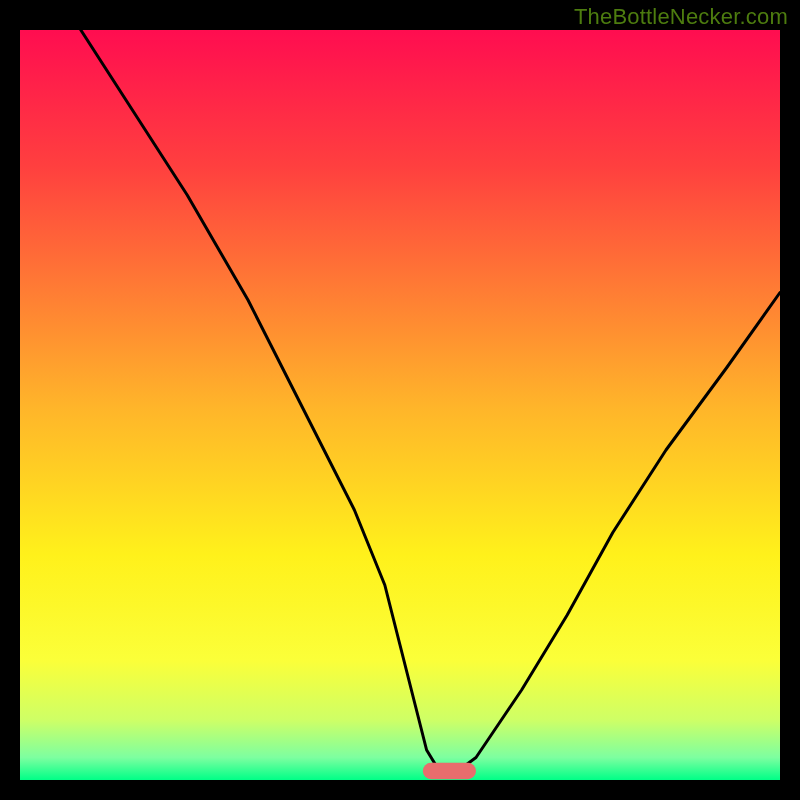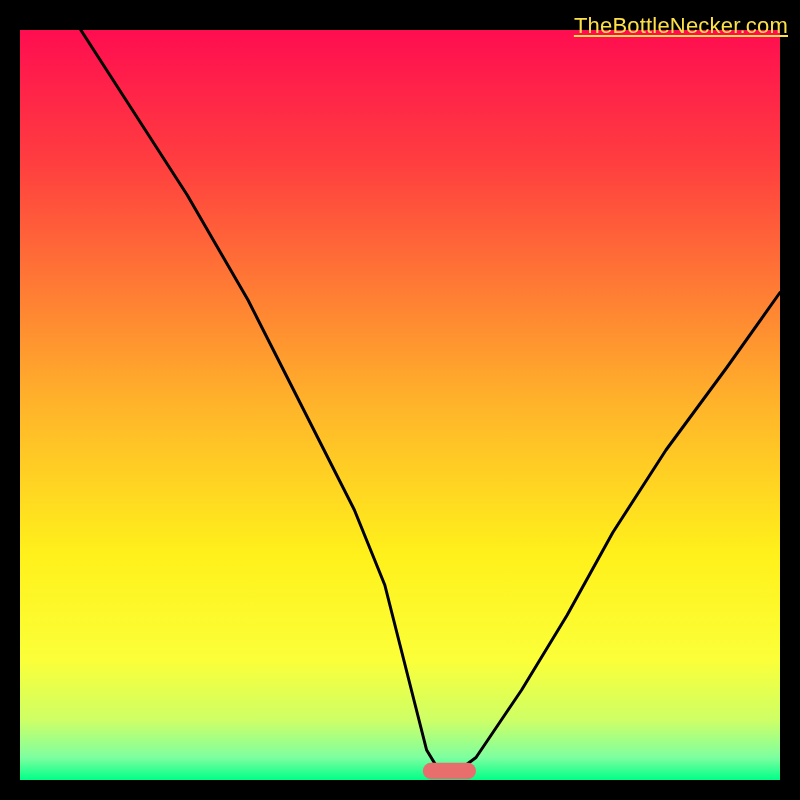--- a/index.html
+++ b/index.html
@@ -11,29 +11,28 @@
     overflow: hidden;
   }
   .container {
     position: relative;
     width: 800px;
     height: 800px;
     background: #000;
   }
   .watermark {
     position: absolute;
-    top: 13px;
+    top: 4px;
     right: 12px;
     font-family: Arial, Helvetica, sans-serif;
     font-size: 22px;
     font-weight: 500;
-    color: #fde047;
+    color: #4d7c0f;
     letter-spacing: 0.2px;
     z-index: 10;
-    text-decoration: underline;
   }
   .plot {
     position: absolute;
     left: 20px;
     top: 30px;
     width: 760px;
     height: 750px;
   }
   .plot svg {
     display: block;

